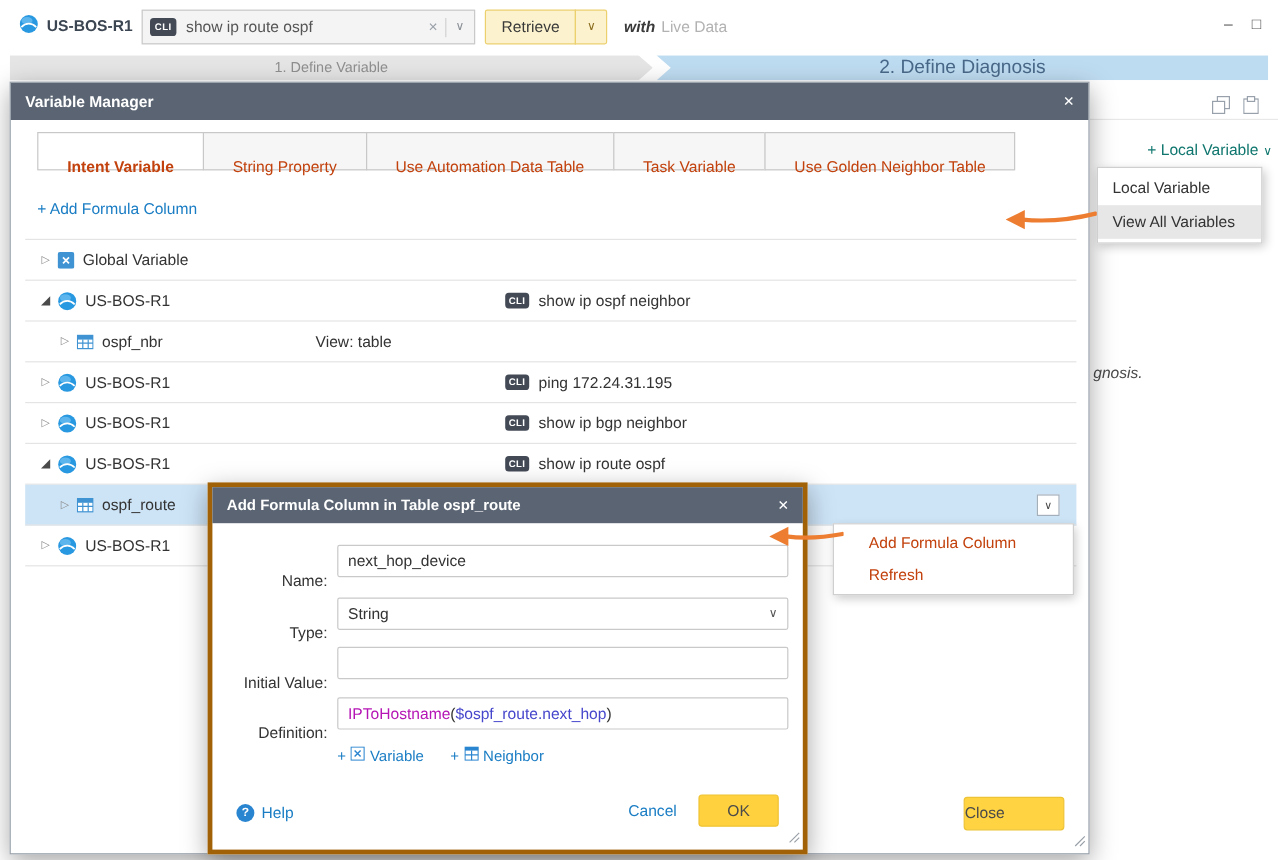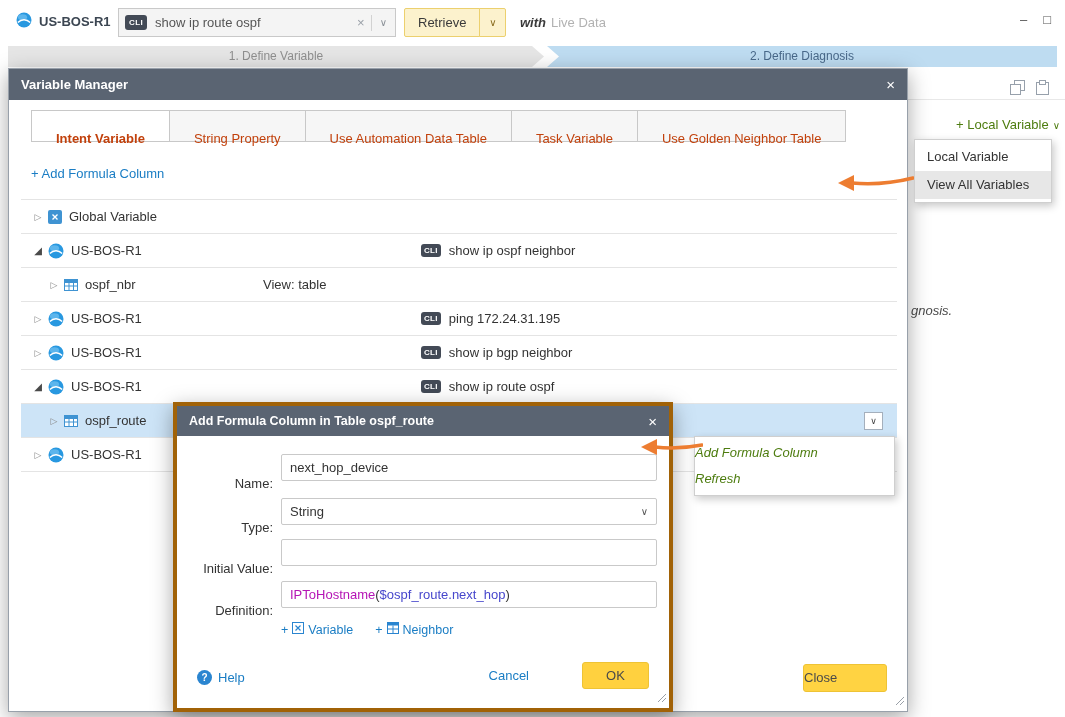--- a/index.html
+++ b/index.html
@@ -28,29 +28,29 @@
   .with-word { font-style:italic; font-weight:bold; color:#3a3a3a; margin-right:5px; }
   .live-data { color:#b2b2b2; }
   .win-controls { position:absolute; right:14px; top:12px; display:flex; gap:16px; color:#555; font-size:13px; }
 
   
   .wizard { position:absolute; top:46px; left:0; width:100%; height:21px; }
   .step1 { position:absolute; left:8px; top:0; width:536px; height:21px; background:#e5e5e5; color:#8f8f8f;
            text-align:center; line-height:21px; font-size:12px;
            clip-path:polygon(0 0, calc(100% - 12px) 0, 100% 50%, calc(100% - 12px) 100%, 0 100%); }
   .step2 { position:absolute; left:547px; top:0; width:510px; height:21px; background:#bedcf1; color:#49698a;
-           text-align:center; line-height:21px; font-size:12px;
+           text-align:center; line-height:21px; font-size:16px;
            clip-path:polygon(0 0, 100% 0, 100% 100%, 0 100%, 12px 50%); }
 
   
   .bg-strip { position:absolute; left:908px; top:67px; width:157px; height:33px; background:#fff; border-bottom:1px solid #e8e8e8; }
   .bg-copy { position:absolute; left:1010px; top:80px; }
   .bg-paste { position:absolute; left:1036px; top:80px; }
   .bg-gnosis { position:absolute; left:911px; top:303px; font-style:italic; color:#4a4a4a; }
-  .local-var-link { position:absolute; left:938px; top:117px; width:122px; text-align:right; color:#4d7c0f; white-space:nowrap; }
+  .local-var-link { position:absolute; left:938px; top:117px; width:122px; text-align:right; color:#0f766e; white-space:nowrap; }
   .local-var-link .chev { font-size:10px; margin-left:4px; }
   .local-var-menu { position:absolute; left:914px; top:139px; width:138px; background:#fff; border:1px solid #cfcfcf;
                     box-shadow:2px 3px 8px rgba(0,0,0,.22); padding:3px 0; z-index:30; }
   .lv-item { height:28px; line-height:28px; padding-left:12px; color:#333; }
   .lv-item.hl { background:#e7e7e7; }
 
   
   .vm-modal { position:absolute; left:8px; top:68px; width:900px; height:644px; background:#fff;
               border:1px solid #98a0aa; box-shadow:0 6px 20px rgba(0,0,0,.35); z-index:10; }
   .vm-header { height:31px; background:#5a6472; display:flex; align-items:center; padding:0 12px; }
@@ -74,21 +74,21 @@
   .row-type { position:absolute; left:242px; color:#333; }
   .row-dd { position:absolute; right:14px; top:50%; transform:translateY(-50%); width:19px; height:18px;
             background:#fff; border:1px solid #a4afbc; text-align:center; line-height:16px; font-size:9px; color:#444; }
   .vm-close-btn { position:absolute; right:20px; bottom:19px; width:84px; height:28px; background:#ffd342;
                   border:1px solid #eec335; border-radius:3px; text-align:left; line-height:26px; color:#4a4a4a; }
   .grip { position:absolute; right:2px; bottom:2px; }
 
   
   .row-menu { position:absolute; left:694px; top:436px; width:201px; background:#fff; border:1px solid #cfcfcf;
               box-shadow:2px 3px 8px rgba(0,0,0,.22); padding:3px 0; z-index:30; }
-  .rm-item { height:26px; line-height:26px; padding-left:0; color:#4d7c0f;font-style:italic; }
+  .rm-item { height:26px; line-height:26px; padding-left:29px; color:#c2410c; }
 
   
   .fd { position:absolute; left:173px; top:402px; width:500px; height:310px; background:#fff;
         border:4px solid #a16207; box-shadow:0 6px 20px rgba(0,0,0,.35); z-index:20; }
   .fd-header { height:30px; background:#5a6472; display:flex; align-items:center; padding:0 12px; }
   .fd-title { color:#fff; font-weight:bold; font-size:12.5px; }
   .fd-row { position:absolute; left:8px; width:484px; height:27px; }
   .fd-row.r-name { top:48px; } .fd-row.r-type { top:92px; } .fd-row.r-init { top:133px; } .fd-row.r-def { top:175px; }
   .fd-label { position:absolute; left:0; top:16px; width:88px; text-align:right; line-height:27px; color:#333; }
   .fd-field { position:absolute; left:96px; top:0; width:376px; height:27px; border:1px solid #c9c9c9; border-radius:2px;
@@ -96,21 +96,21 @@
   .fd-select .sel-chev { position:absolute; right:8px; top:0; line-height:25px; font-size:10px; color:#555; }
   .def-fn { color:#b515b5; } .def-paren { color:#333; } .def-var { color:#4646cc; }
   .fd-links { position:absolute; left:104px; top:216px; display:flex; gap:22px; align-items:center; color:#1a7dc4; font-size:12.5px; }
   .fd-link { display:flex; align-items:center; gap:4px; }
   .fd-help { position:absolute; left:20px; top:258px; height:27px; display:flex; align-items:center; gap:6px; color:#1a7dc4; }
   .help-icon { width:15px; height:15px; border-radius:50%; background:#2a85d0; color:#fff; font-size:10px; font-weight:bold;
                text-align:center; line-height:15px; }
   .fd-actions { position:absolute; right:20px; top:256px; display:flex; align-items:center; gap:18px; }
   .fd-cancel { color:#1a7dc4; }
   .fd-ok { width:67px; height:27px; background:#ffd13f; border:1px solid #eec335; border-radius:3px;
-           text-align:center; line-height:25px; color:#4a4a4a;margin-left:35px; }
+           text-align:center; line-height:25px; color:#4a4a4a; }
 
   
   .arrow1 { position:absolute; left:838px; top:171px; z-index:40; }
   .arrow2 { position:absolute; left:641px; top:437px; z-index:40; }
 </style>
 </head>
 <body>
 
 <div class="topbar" data-interactable="false">
   <div class="device-badge" data-interactable="false">

